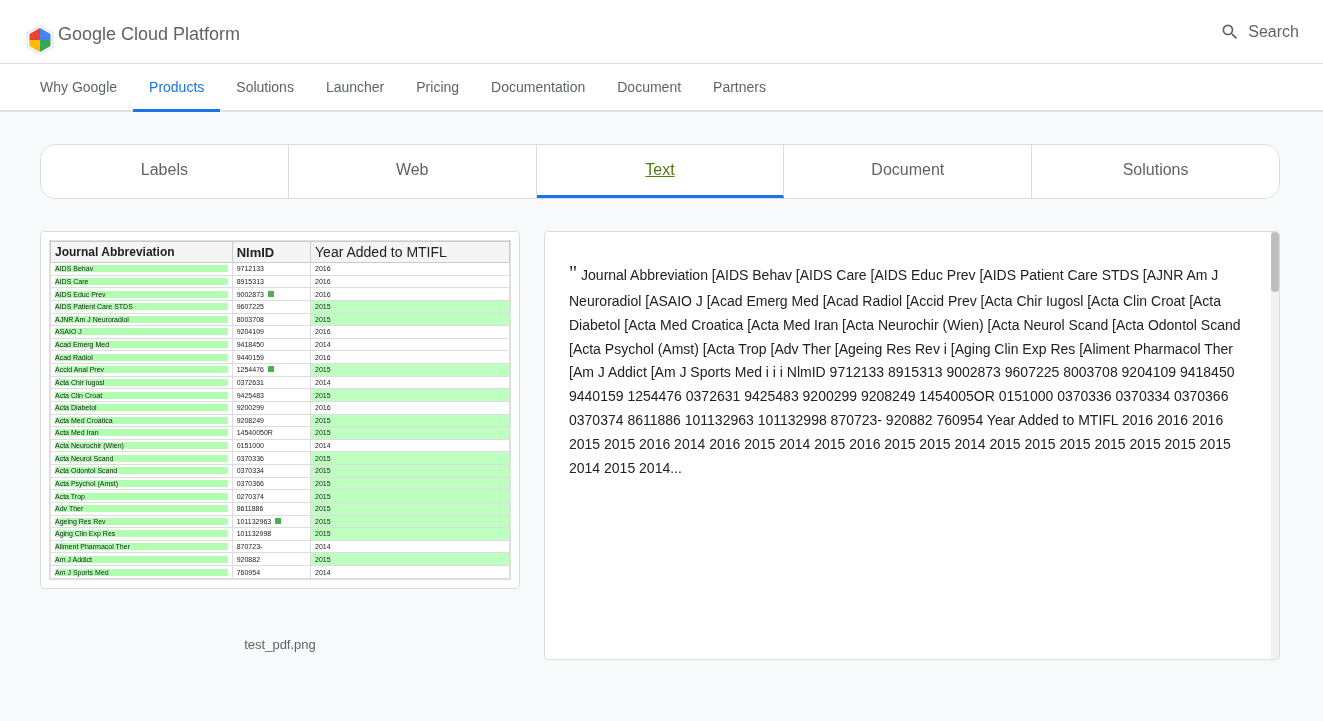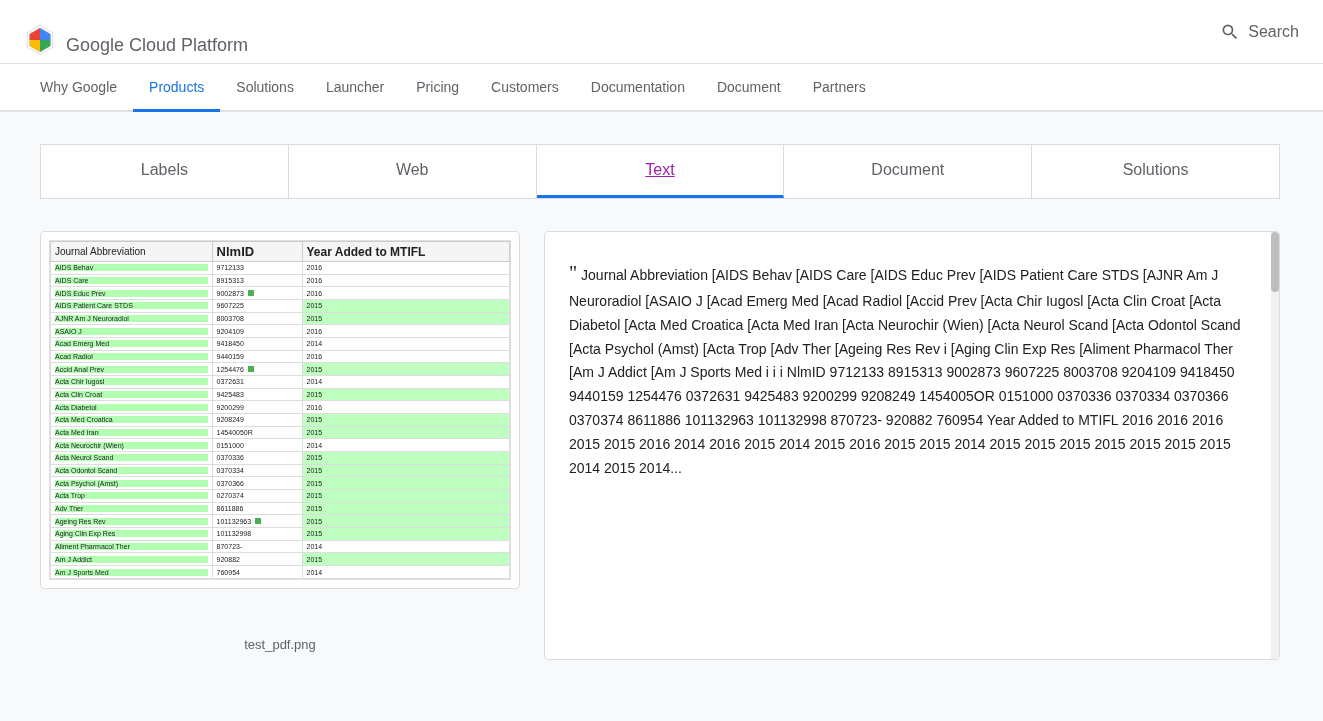--- a/index.html
+++ b/index.html
@@ -9,22 +9,22 @@
     .header {
       display: flex;
       align-items: center;
       padding: 0 24px;
       height: 64px;
       background: #fff;
       border-bottom: 1px solid #e0e0e0;
     }
     .logo-area {
       display: flex;
-      align-items: flex-end;
-      gap: 10px;
+      align-items: flex-start;
+      gap: 2px;
       flex: 1;
       margin-top: 16px;
     }
     .logo-icon {
       width: 32px;
       height: 32px;
     }
     .logo-text {
       font-size: 18px;
       color: #5f6368;
@@ -70,40 +70,40 @@
       padding: 32px 40px;
       background: #f8f9fa;
       min-height: calc(100vh - 112px);
     }
 
     
     .tabs {
       display: flex;
       border: 1px solid #dadce0;
       background: #fff;
-      border-radius: 0;
+      border-radius: 16px;
       overflow: hidden;
       width: 100%;
       max-width: 1240px;
     }
     .tab {
       flex: 1;
       padding: 16px 24px;
       text-align: center;
       font-size: 16px;
       font-weight: 500;
       color: #5f6368;
       cursor: pointer;
       border-right: 1px solid #dadce0;
       background: #fff;
       position: relative;
     }
     .tab:last-child { border-right: none; }
     .tab.active {
-      color: #a21caf;
+      color: #4d7c0f;
       border-bottom: 3px solid #1a73e8;
       background: #fff;
       text-decoration: underline;
     }
 
     
     .content-area {
       display: flex;
       margin-top: 32px;
       gap: 24px;
@@ -225,21 +225,20 @@
     <span>Search</span>
   </div>
 </header>
 
 <nav class="nav">
   <div class="nav-item">Why Google</div>
   <div class="nav-item active">Products</div>
   <div class="nav-item">Solutions</div>
   <div class="nav-item">Launcher</div>
   <div class="nav-item">Pricing</div>
-  <div class="nav-item">Customers</div>
   <div class="nav-item">Documentation</div>
   <div class="nav-item">Document</div>
   <div class="nav-item">Partners</div>
 </nav>
 
 <main class="main">
 
   <div class="tabs">
     <div class="tab">
       <span>Labels</span>
@@ -259,23 +258,23 @@
   </div>
 
   <div class="content-area">
 
     <div class="image-section">
       <div class="image-container">
         <div class="preview-image">
           <table class="table-mockup">
             <thead>
               <tr>
-                <th style="background:#f5f5f5; font-weight:normal; font-size:10px;">Journal Abbreviation</th>
+                <th style="background:#f5f5f5; font-weight:bold; font-size:12px;">Journal Abbreviation</th>
                 <th style="background:#f5f5f5; font-weight:bold; font-size:13px;">NlmID</th>
-                <th style="background:#f5f5f5; font-weight:bold; font-size:12px;">Year Added to MTIFL</th>
+                <th style="background:#f5f5f5; font-weight:normal; font-size:14px;">Year Added to MTIFL</th>
               </tr>
             </thead>
             <tbody>
               <tr>
                 <td><span class="highlight-green">AIDS Behav</span></td>
                 <td>9712133</td>
                 <td>2016</td>
               </tr>
               <tr>
                 <td><span class="highlight-green">AIDS Care</span></td>

